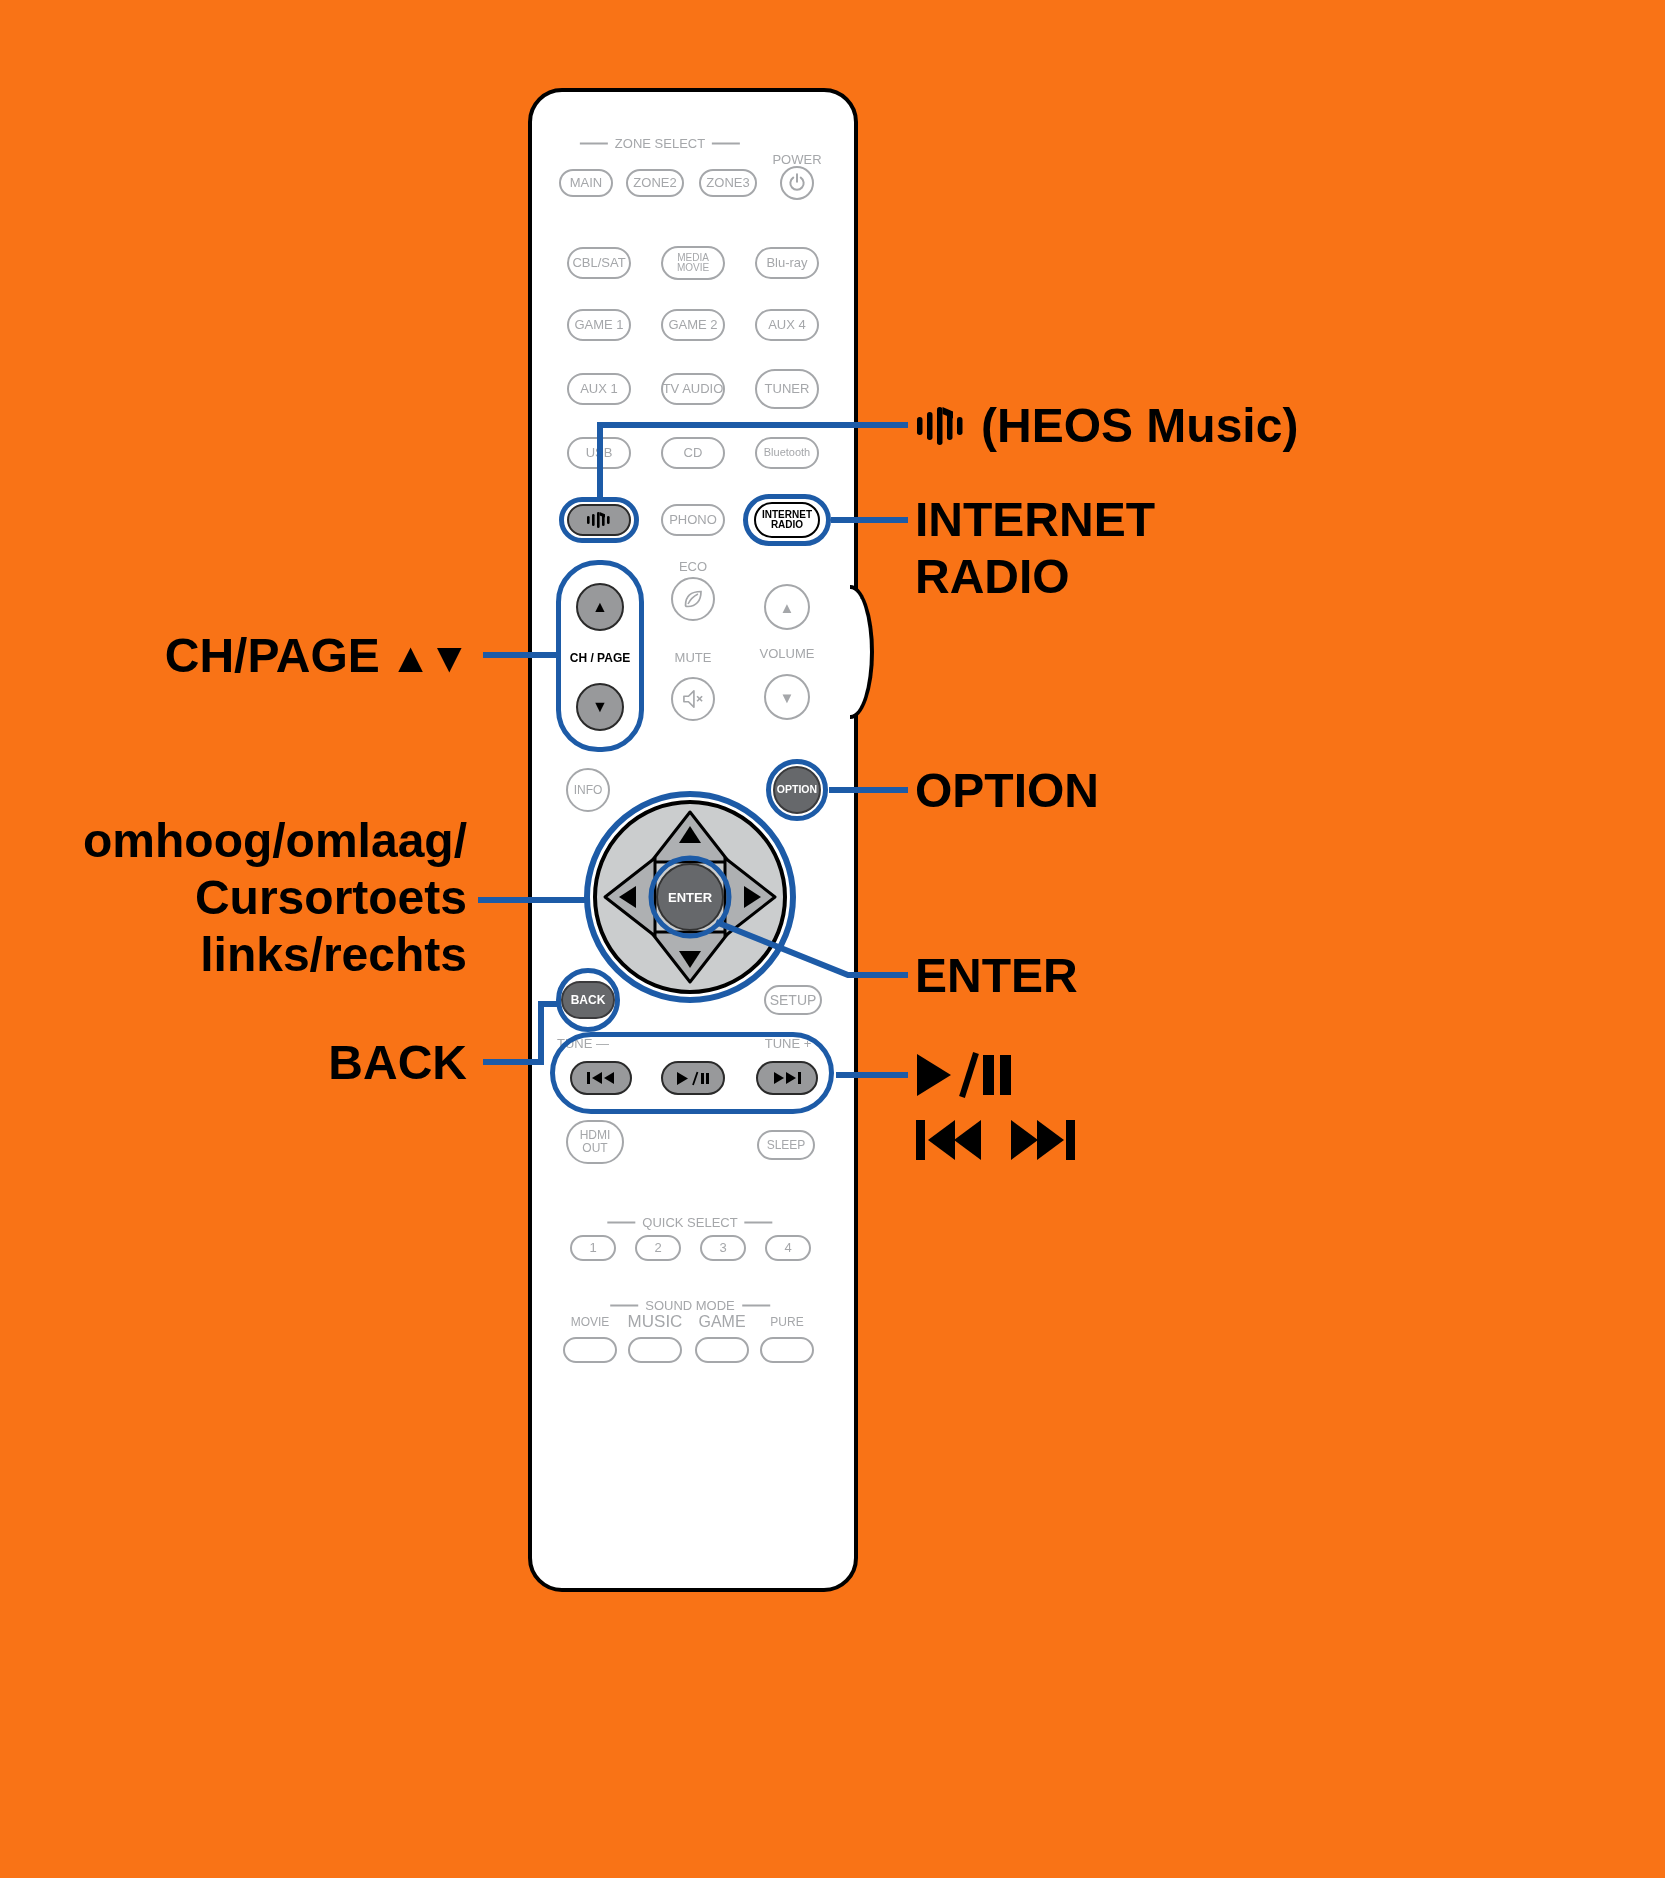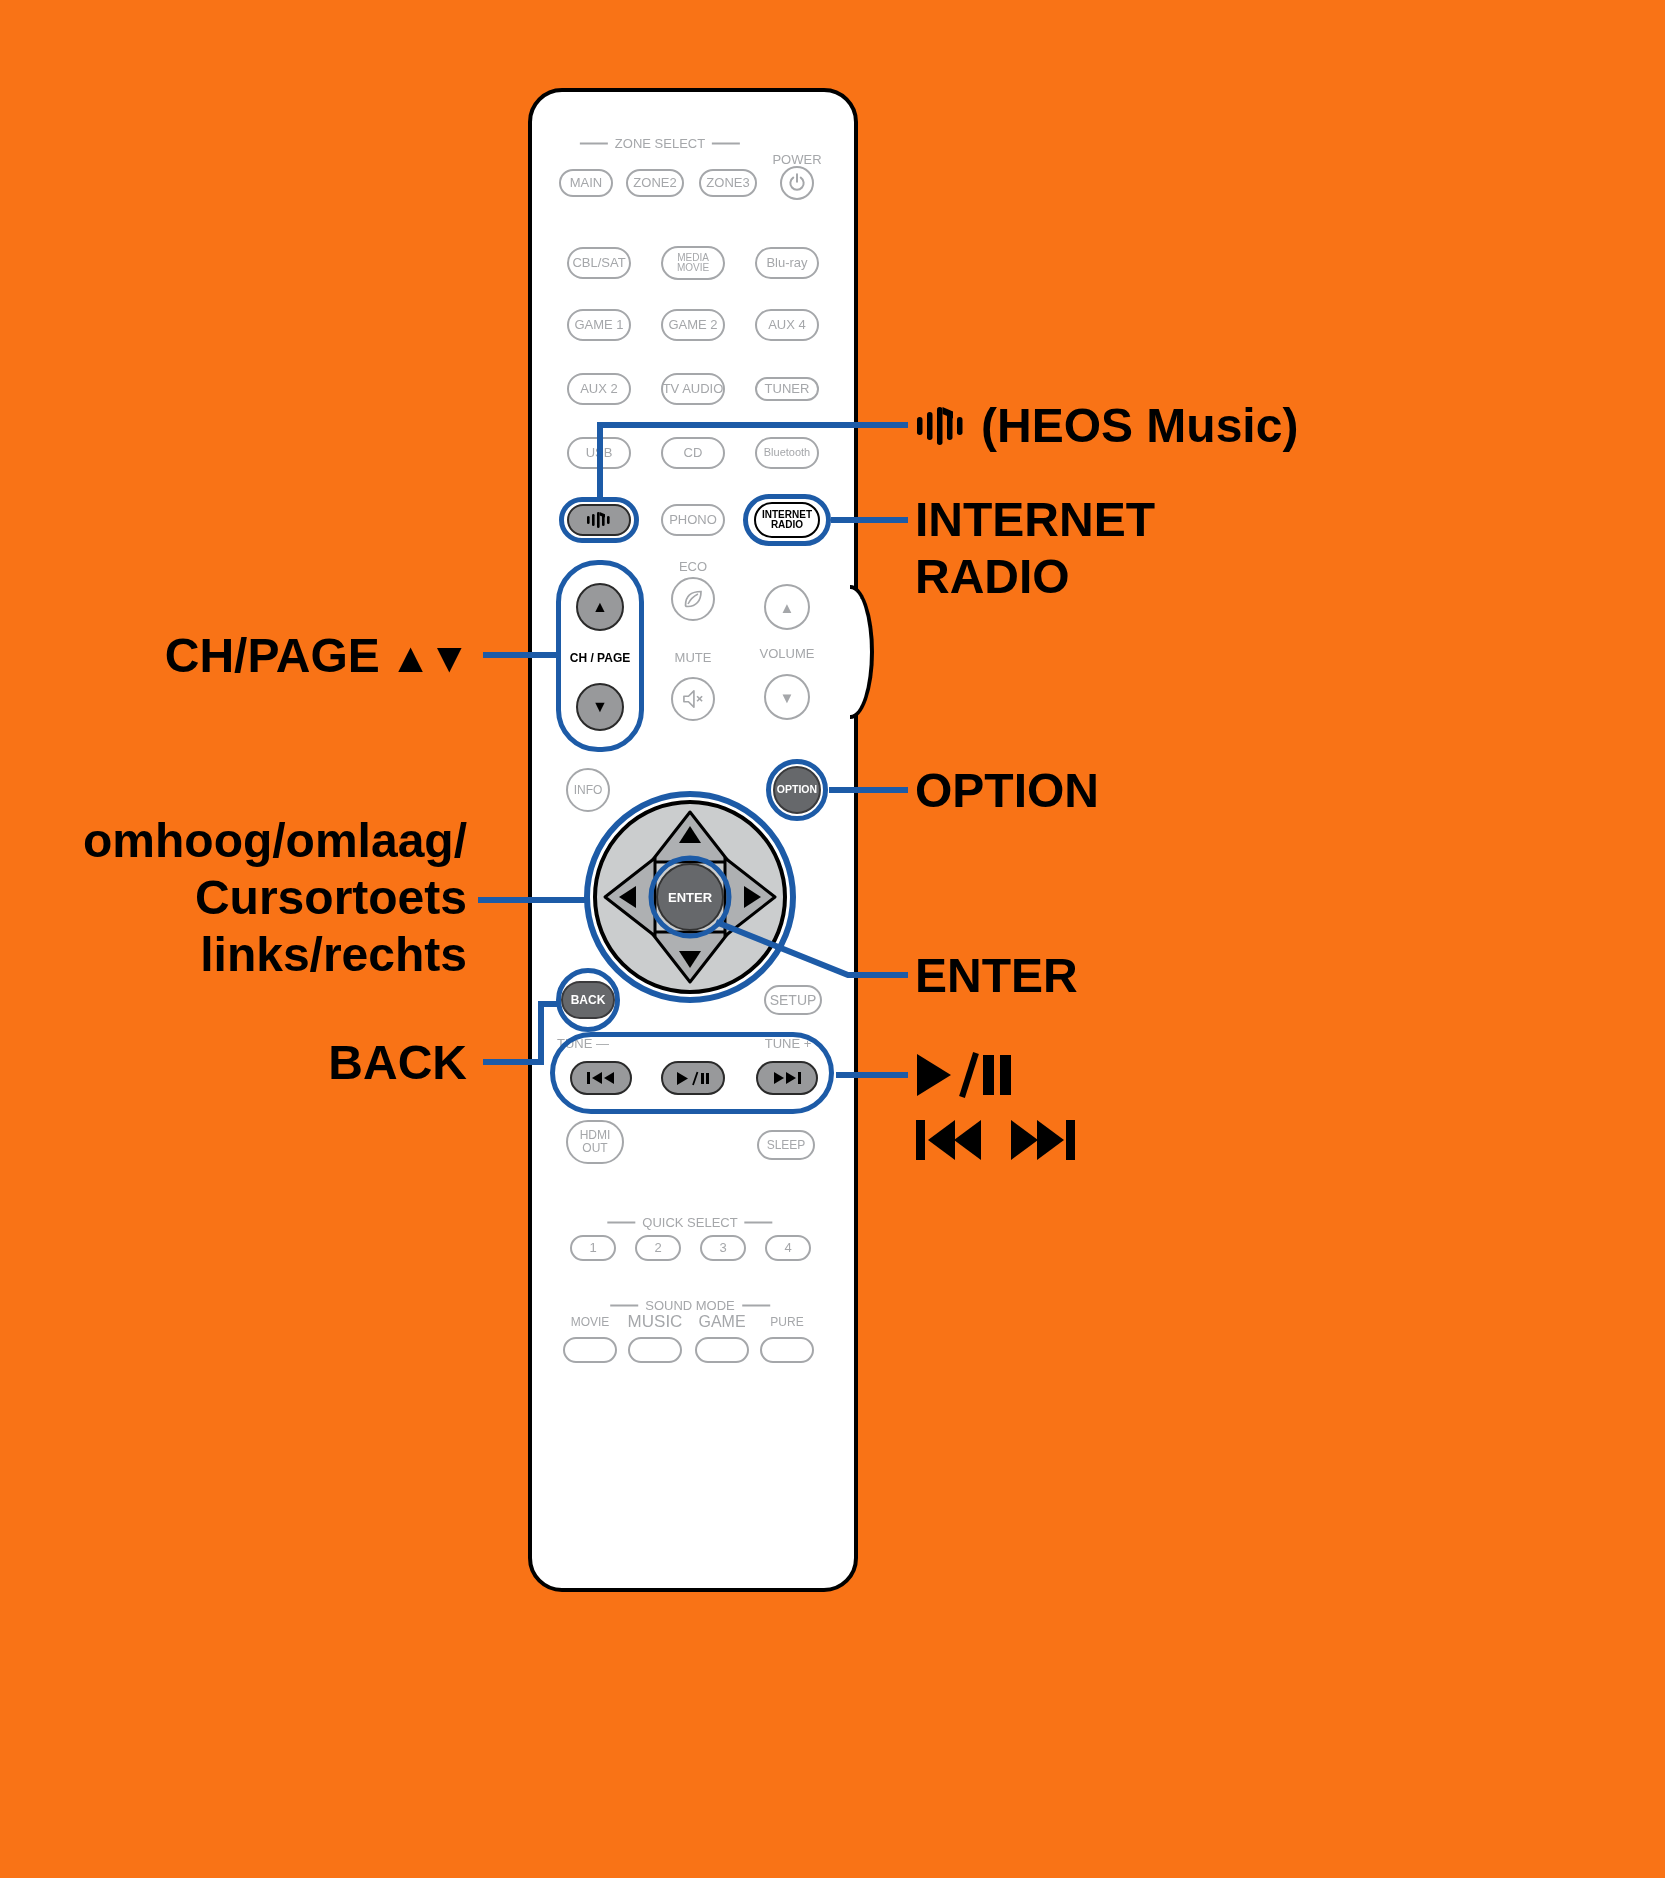--- a/index.html
+++ b/index.html
@@ -77,23 +77,23 @@
     <div class="c pill small2" style="left:161px; top:171px; width:64px; height:34px;">
       <span>MEDIA</span>
       <span>MOVIE</span>
     </div>
     <div class="c pill" style="left:255px; top:171px; width:64px; height:32px;">Blu-ray</div>
 
     <div class="c pill" style="left:67px; top:233px; width:64px; height:32px;">GAME 1</div>
     <div class="c pill" style="left:161px; top:233px; width:64px; height:32px;">GAME 2</div>
     <div class="c pill" style="left:255px; top:233px; width:64px; height:32px;">AUX 4</div>
 
-    <div class="c pill" style="left:67px; top:297px; width:64px; height:32px;">AUX 2</div>
+    <div class="c pill" style="left:67px; top:297px; width:64px; height:32px;">AUX 1</div>
     <div class="c pill" style="left:161px; top:297px; width:64px; height:32px;">TV AUDIO</div>
-    <div class="c pill" style="left:255px; top:297px; width:64px; height:24px;">TUNER</div>
+    <div class="c pill" style="left:255px; top:297px; width:64px; height:40px;">TUNER</div>
 
     <div class="c pill" style="left:67px; top:361px; width:64px; height:32px;">USB</div>
     <div class="c pill" style="left:161px; top:361px; width:64px; height:32px;">CD</div>
     <div class="c pill" style="left:255px; top:361px; width:64px; height:32px; font-size:11px;">Bluetooth</div>
 
     <div class="c pill grayfill" style="left:67px; top:428px; width:64px; height:32px;">
       <svg width="26" height="18" viewBox="0 0 26 18">
         <g fill="#000">
           <rect x="1" y="5" width="2.6" height="8" rx="1.3"></rect>
           <rect x="6" y="3" width="2.6" height="12" rx="1.3"></rect>

